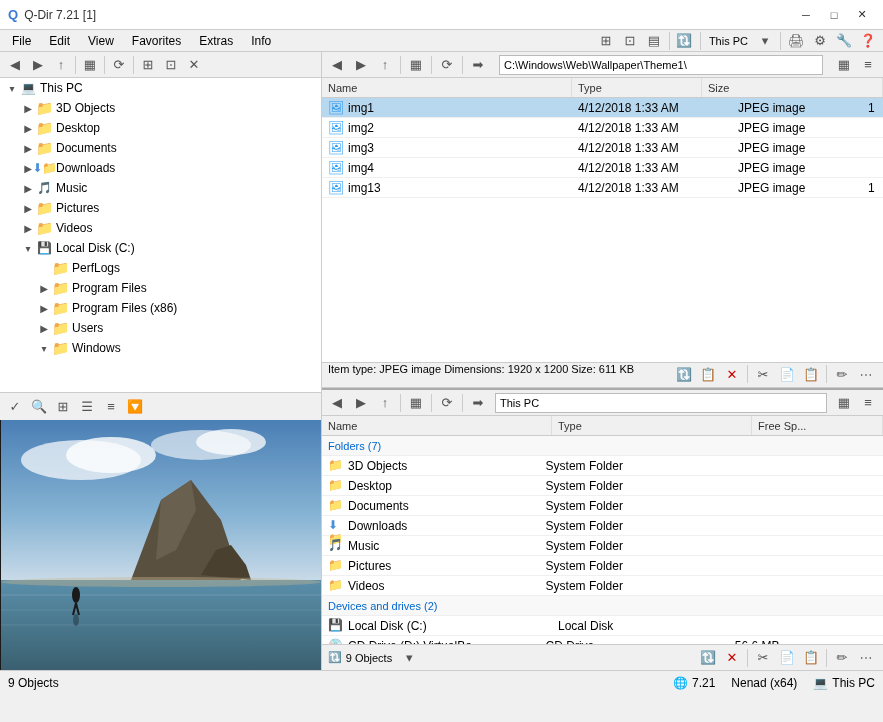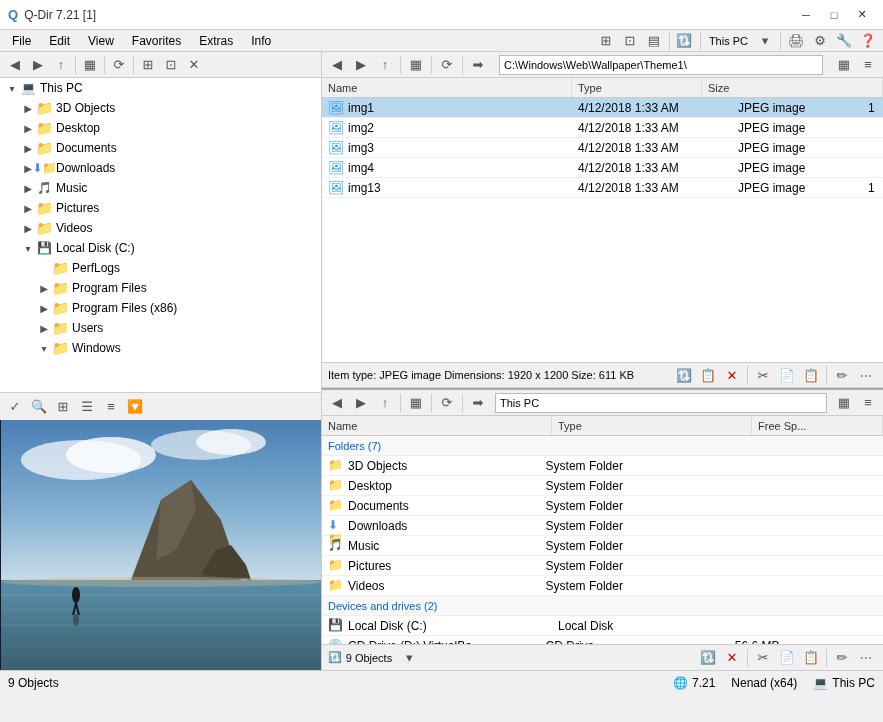--- a/index.html
+++ b/index.html
@@ -50,21 +50,21 @@
     .col-date { width: 160px; }
     .col-type { width: 130px; }
     .col-size { flex: 1; }
     .file-row { display: flex; align-items: center; height: 20px; border-bottom: 1px solid #f0f0f0; }
     .file-row.selected { background: #b8d8f0; }
     .file-cell { padding: 0 6px; font-size: 12px; color: #000; display: flex; align-items: center; height: 100%; }
     .file-icon { width: 16px; height: 16px; margin-right: 4px; flex-shrink: 0; }
     .img-icon { color: #2196F3; font-size: 13px; }
     
     
-    #info-bar { background: #f0f0f0; height: 26px; border-top: 1px solid #ccc; border-bottom: 1px solid #ccc; display: flex; align-items: center; padding: 0 6px; font-size: 11px; gap: 4px; }
+    #info-bar { background: #f0f0f0; height: 26px; border-top: 1px solid #ccc; border-bottom: 1px solid #ccc; display: flex; align-items: flex-start; padding: 0 6px; font-size: 11px; gap: 4px; }
     #info-bar-tools { display: flex; align-items: center; gap: 2px; margin-left: auto; }
     
     
     #bottom-right { height: 280px; display: flex; flex-direction: column; }
     #bottom-right-toolbar { background: #f0f0f0; height: 26px; border-bottom: 1px solid #ccc; display: flex; align-items: center; padding: 0 4px; gap: 2px; }
     #bottom-right-path { flex: 1; height: 20px; border: 1px solid #bbb; background: #fff; padding: 0 4px; font-size: 11px; margin: 0 4px; }
     
     
     #bottom-file-list { flex: 1; overflow-y: auto; background: #fff; }
     .bottom-list-header { display: flex; background: #f0f0f0; border-bottom: 1px solid #ccc; height: 20px; align-items: center; position: sticky; top: 0; z-index: 10; }

